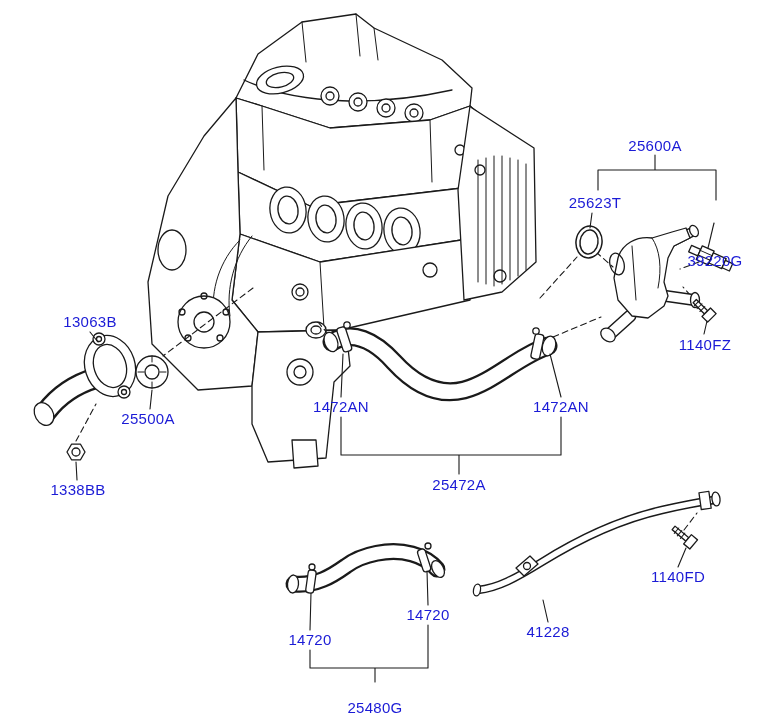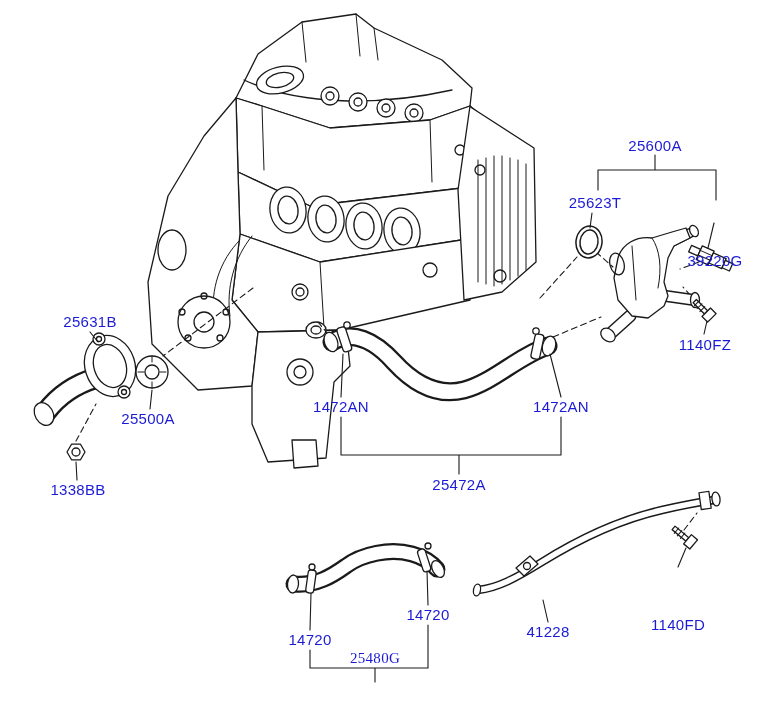--- a/index.html
+++ b/index.html
@@ -213,24 +213,24 @@
       <path d="M310,650 L310,668 M428,625 L428,668 M310,668 L428,668 M375,668 L375,682"></path>
       <path d="M548,622 L543,600"></path>
       <path d="M678,567 L686,548"></path>
     </g>
   </svg>
 
   <div class="part-label" style="left:655px;top:138px;">25600A</div>
   <div class="part-label" style="left:595px;top:195px;text-align:center;">25623T</div>
   <div class="part-label" style="left:715px;top:205px;margin-top:48px;">39220G</div>
   <div class="part-label" style="left:705px;top:337px;">1140FZ</div>
-  <div class="part-label" style="left:90px;top:314px;">25631B</div>
+  <div class="part-label" style="left:90px;top:314px;">13063B</div>
   <div class="part-label" style="left:148px;top:411px;">25500A</div>
   <div class="part-label" style="left:78px;top:482px;">1338BB</div>
   <div class="part-label" style="left:341px;top:399px;">1472AN</div>
   <div class="part-label" style="left:561px;top:399px;">1472AN</div>
   <div class="part-label" style="left:459px;top:477px;">25472A</div>
-  <div class="part-label" style="left:678px;top:569px;margin-top:48px;">1140FD</div>
+  <div class="part-label" style="left:678px;top:569px;">1140FD</div>
   <div class="part-label" style="left:548px;top:624px;">41228</div>
   <div class="part-label" style="left:428px;top:607px;">14720</div>
   <div class="part-label" style="left:310px;top:632px;">14720</div>
-  <div class="part-label" style="left:375px;top:650px;font-family:Liberation Serif, serif;">25480G</div>
+  <div class="part-label" style="left:375px;top:700px;">25480G</div>
 </div>
 
 </body></html>

